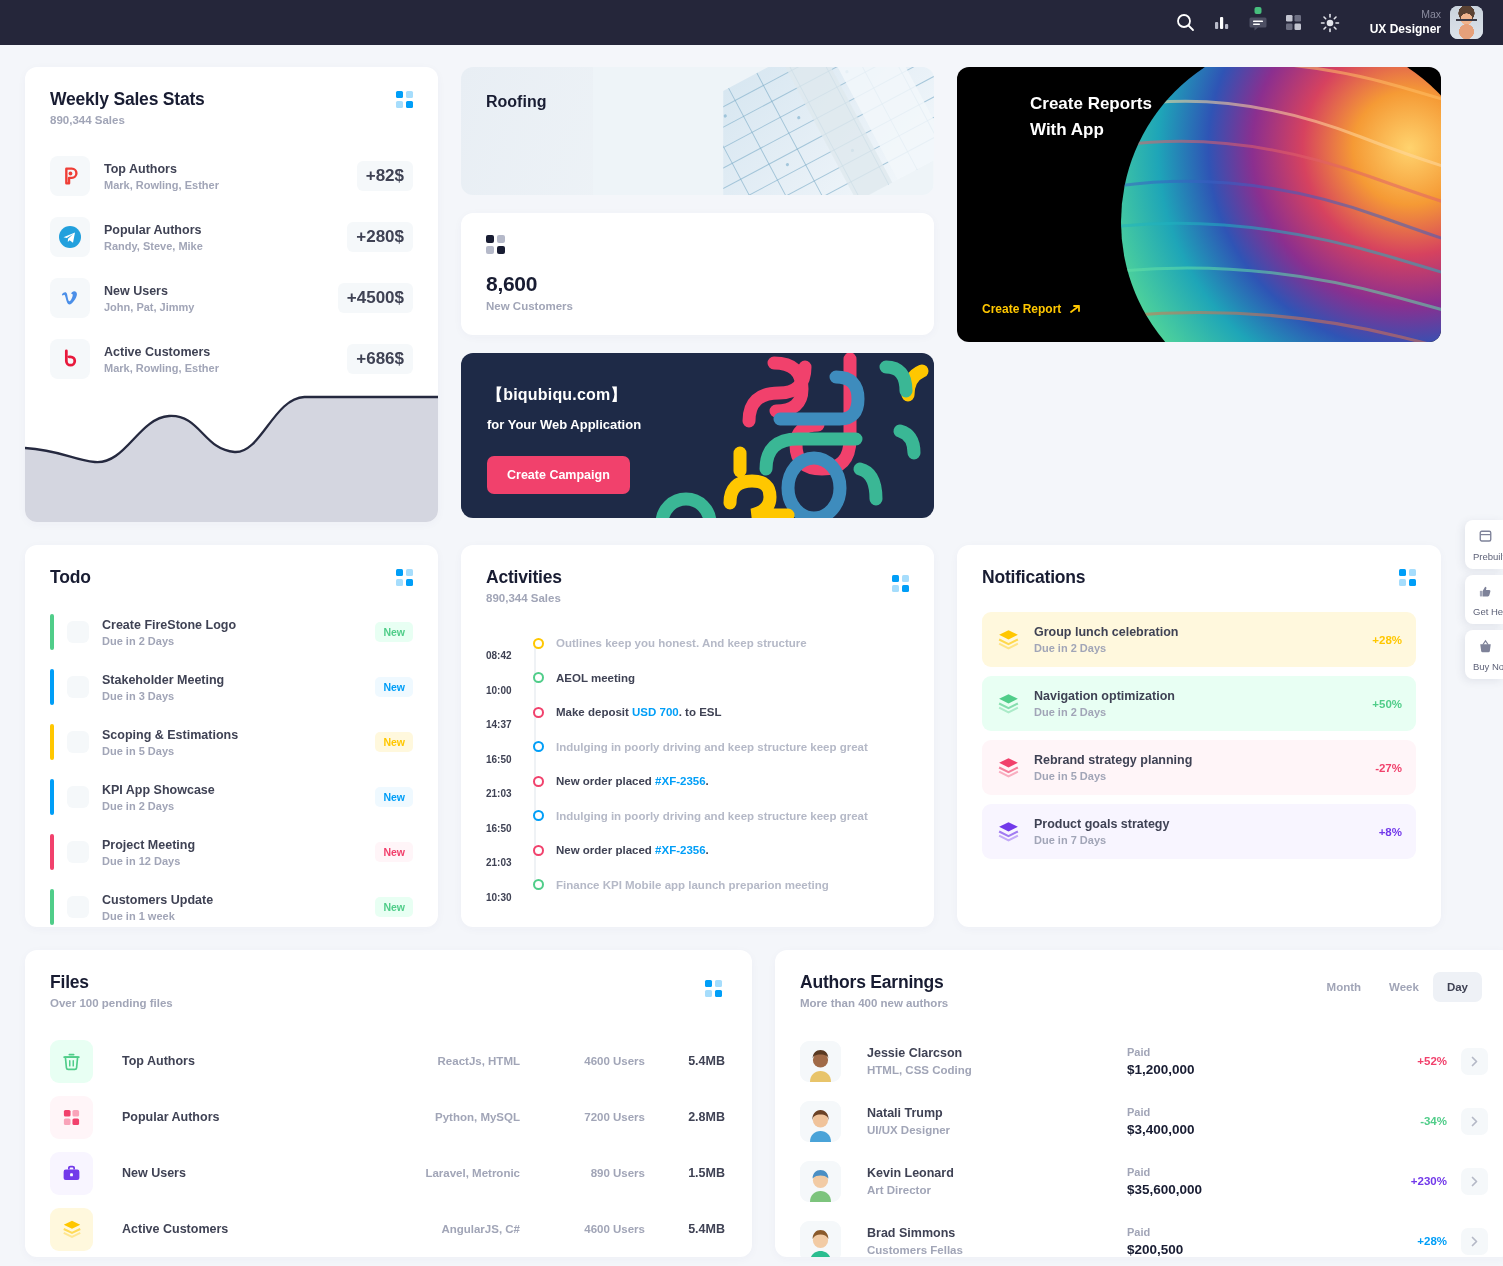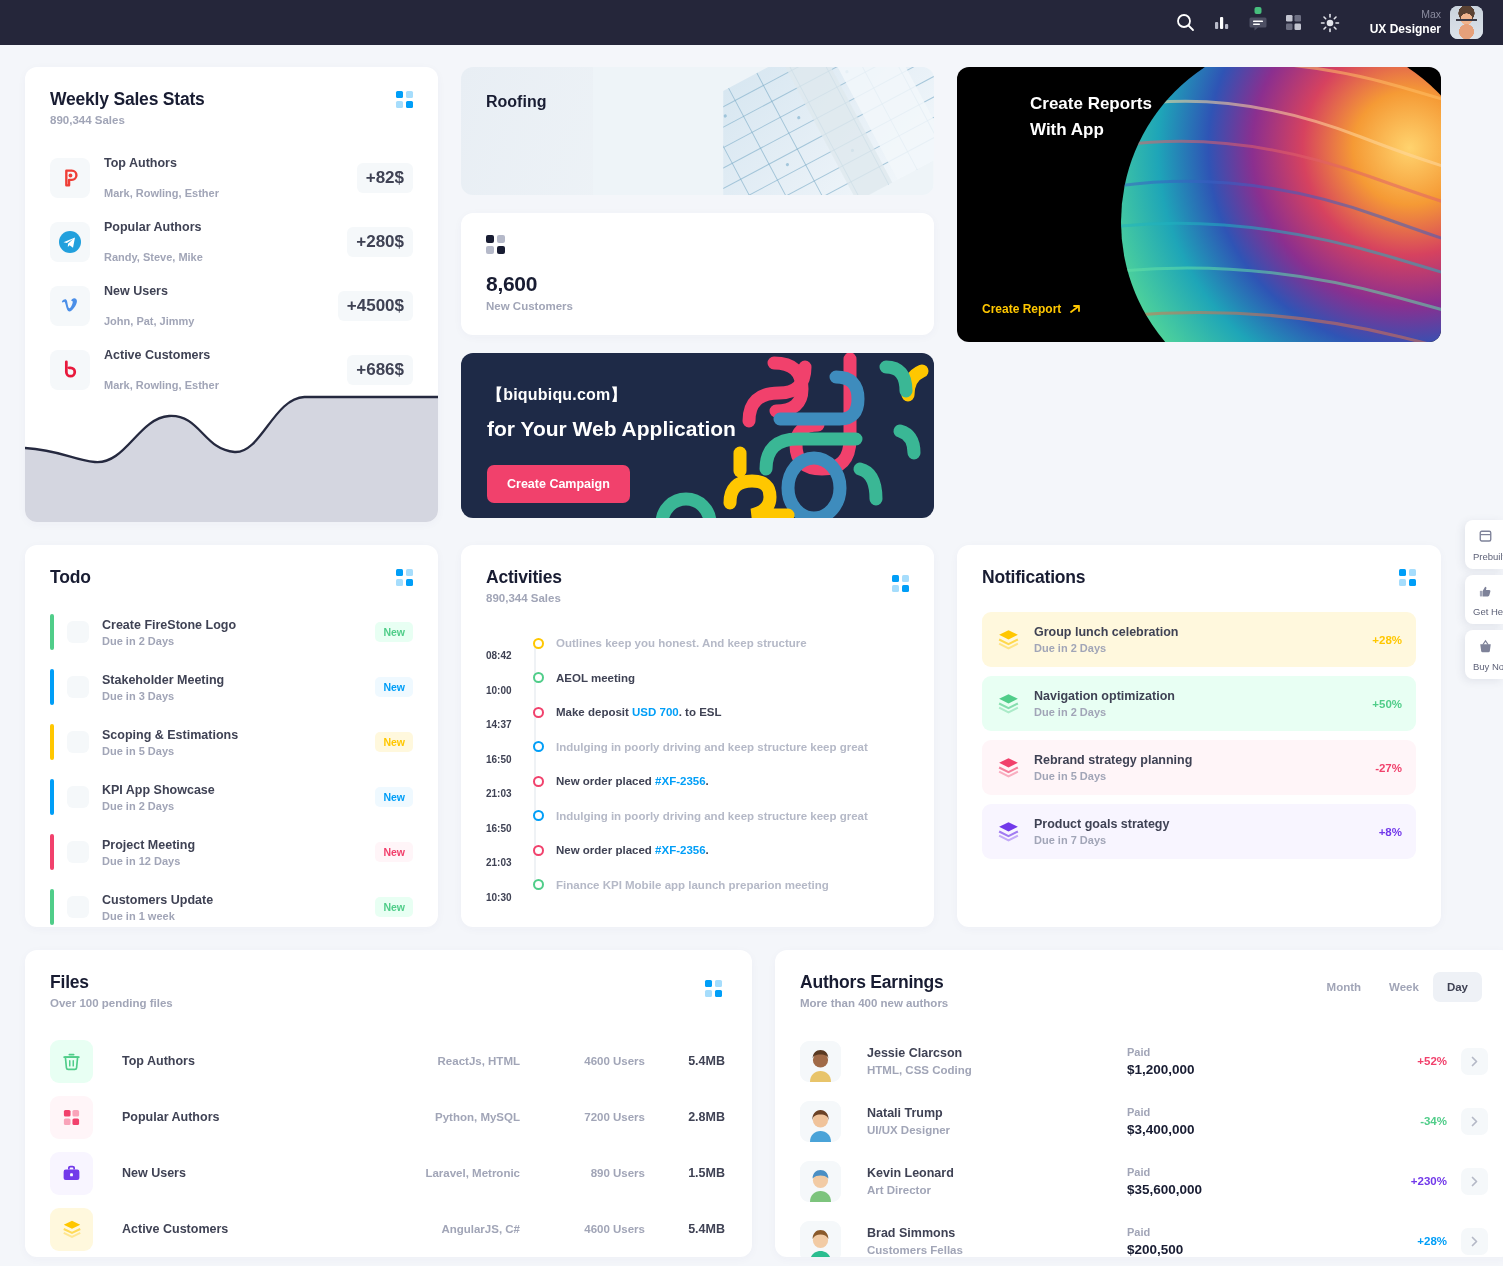--- a/index.html
+++ b/index.html
@@ -73,21 +73,21 @@
   .col-left { width: 413px; flex: none; }
   .weekly { height: 455px; position: relative; overflow: hidden; }
   .stat-list { padding: 30px 25px 0 25px; }
   .stat-row { display: flex; align-items: center; gap: 14px; margin-bottom: 21px; }
   .stat-ico {
     width: 40px; height: 40px; border-radius: 8px; background: #f5f8fa;
     display: flex; align-items: center; justify-content: center; flex: none;
   }
   .stat-mid { flex: 1; min-width: 0; }
   .stat-name { font-size: 12.5px; font-weight: bold; color: #3f4254; }
-  .stat-people { font-size: 11px; color: #a1a5b7; font-weight: bold; margin-top: 17px; }
+  .stat-people { font-size: 11px; color: #a1a5b7; font-weight: bold; margin-top: 3px; }
   .stat-val {
     font-size: 17px; font-weight: bold; color: #3f4254;
     background: #f5f8fa; border-radius: 6px; padding: 5px 9px;
   }
   .weekly-chart { position: absolute; left: 0; right: 0; bottom: 0; height: 150px; }
   .weekly-chart svg { display: block; width: 100%; height: 100%; }
 
   
   .col-mid { width: 473px; flex: none; }
   .roofing {
@@ -111,21 +111,21 @@
   .mini-grid i.l { background: #b5b9c9; }
   .nc-num { font-size: 21px; font-weight: bold; color: #181c32; margin-top: 17px; letter-spacing: -0.3px; }
   .nc-lab { font-size: 11.5px; font-weight: bold; color: #a1a5b7; margin-top: 4px; }
 
   .campaign {
     height: 165px; margin-top: 18px; border-radius: 12px; background: #1e2a47;
     position: relative; overflow: hidden;
   }
   .camp-body { position: relative; z-index: 3; padding: 32px 0 0 26px; }
   .camp-l1 { font-size: 16px; font-weight: bold; color: #fff; letter-spacing: .2px; }
-  .camp-l2 { font-size: 21px; font-weight: bold; color: #fff; margin-top: 11px; }
+  .camp-l2 { font-size: 13px; font-weight: bold; color: #fff; margin-top: 11px; }
   .camp-btn {
     margin-top: 24px; display: inline-block; background: #f1416c; color: #fff;
     border: none; font-family: inherit; font-size: 12.5px; font-weight: bold;
     padding: 12px 20px; border-radius: 7px; cursor: pointer;
   }
   .camp-pattern { position: absolute; right: -10px; top: 0; width: 290px; height: 100%; }
   .camp-pattern svg { width: 100%; height: 100%; display: block; }
 
   
   .col-right { width: 484px; flex: none; }

